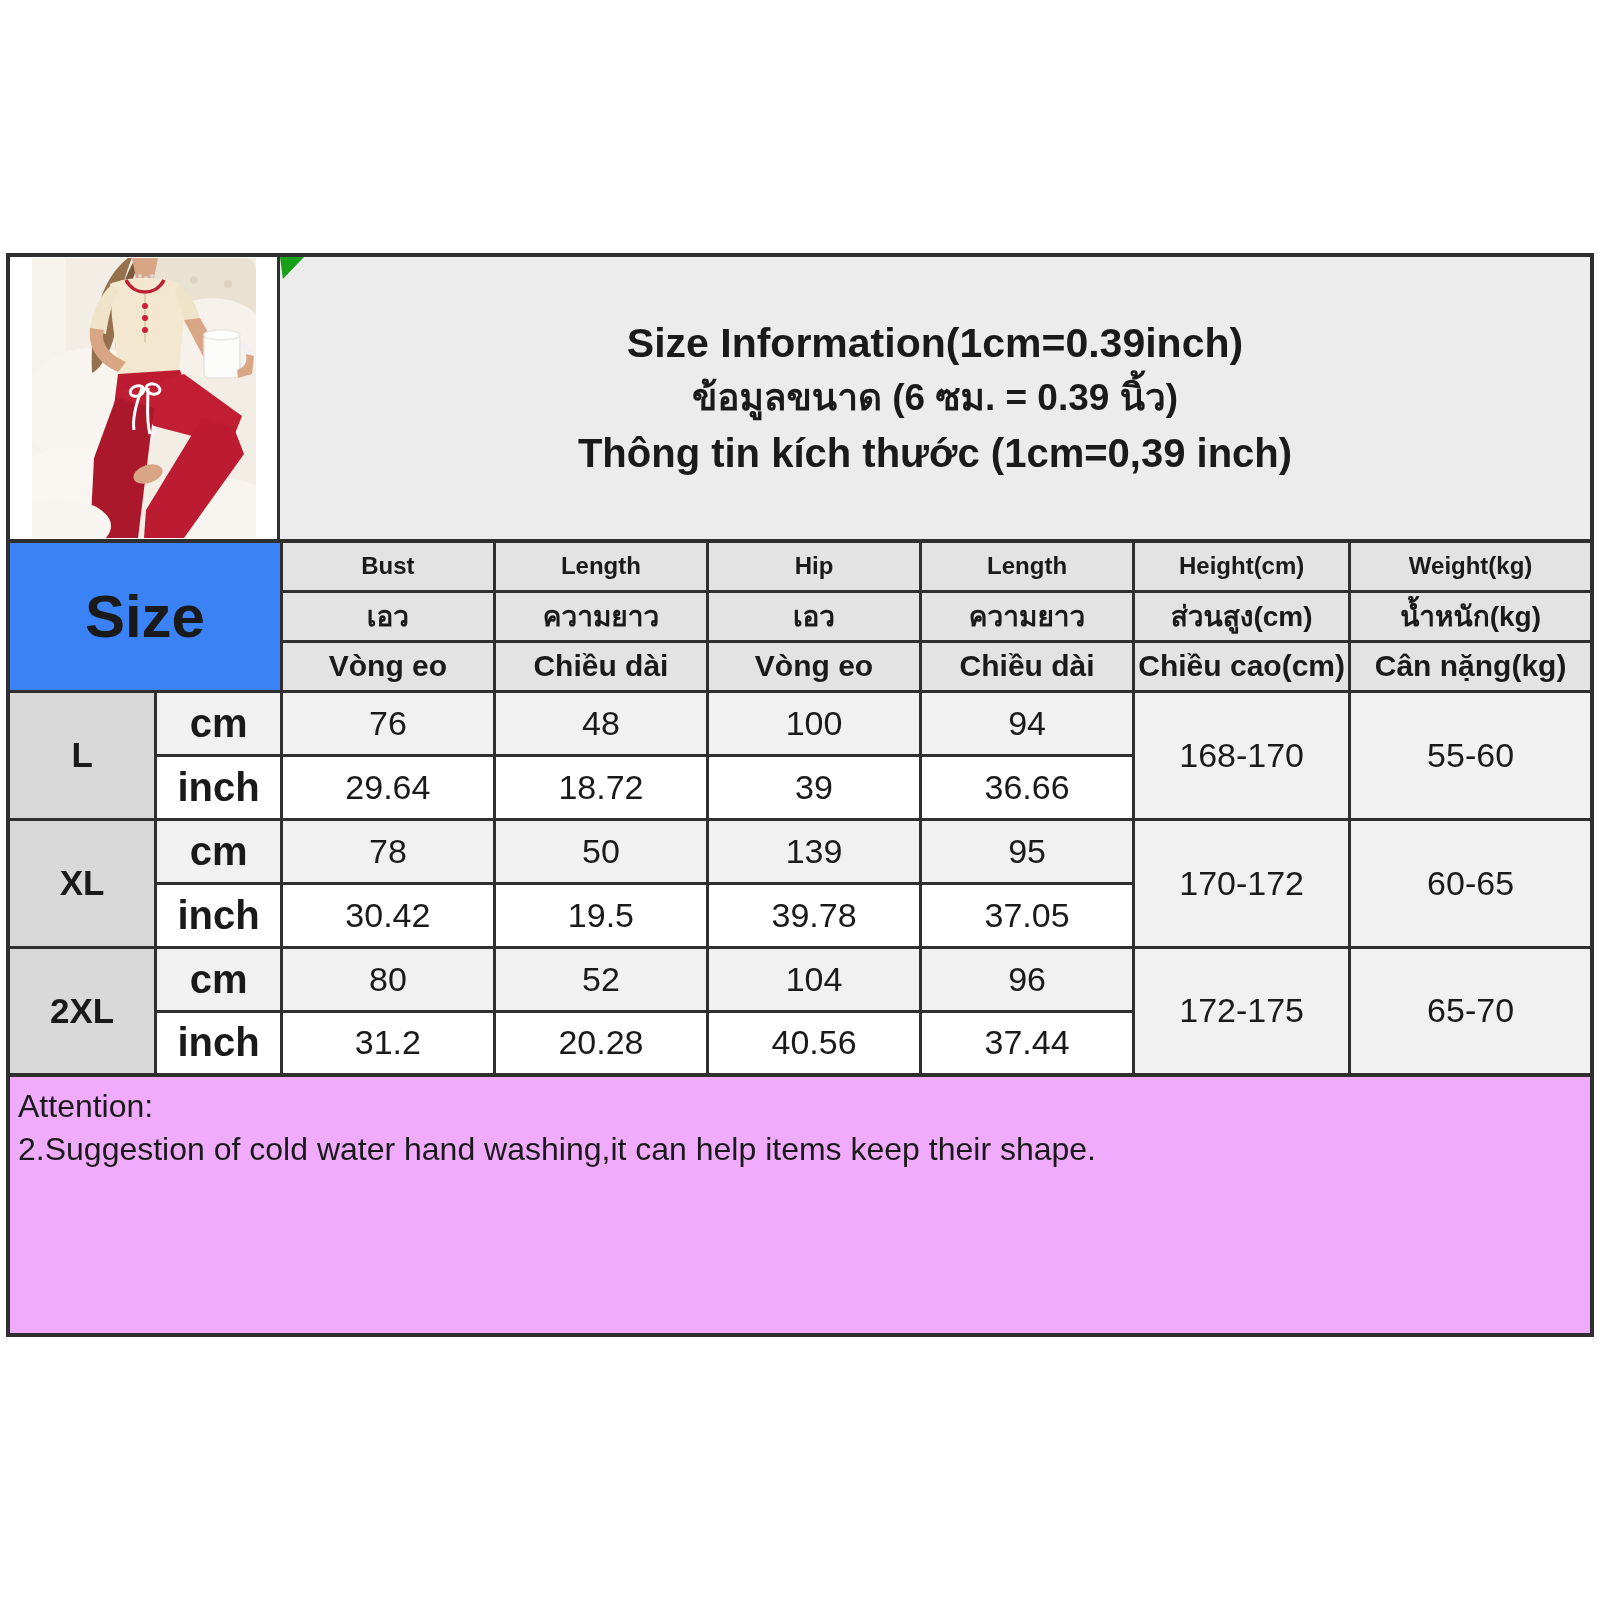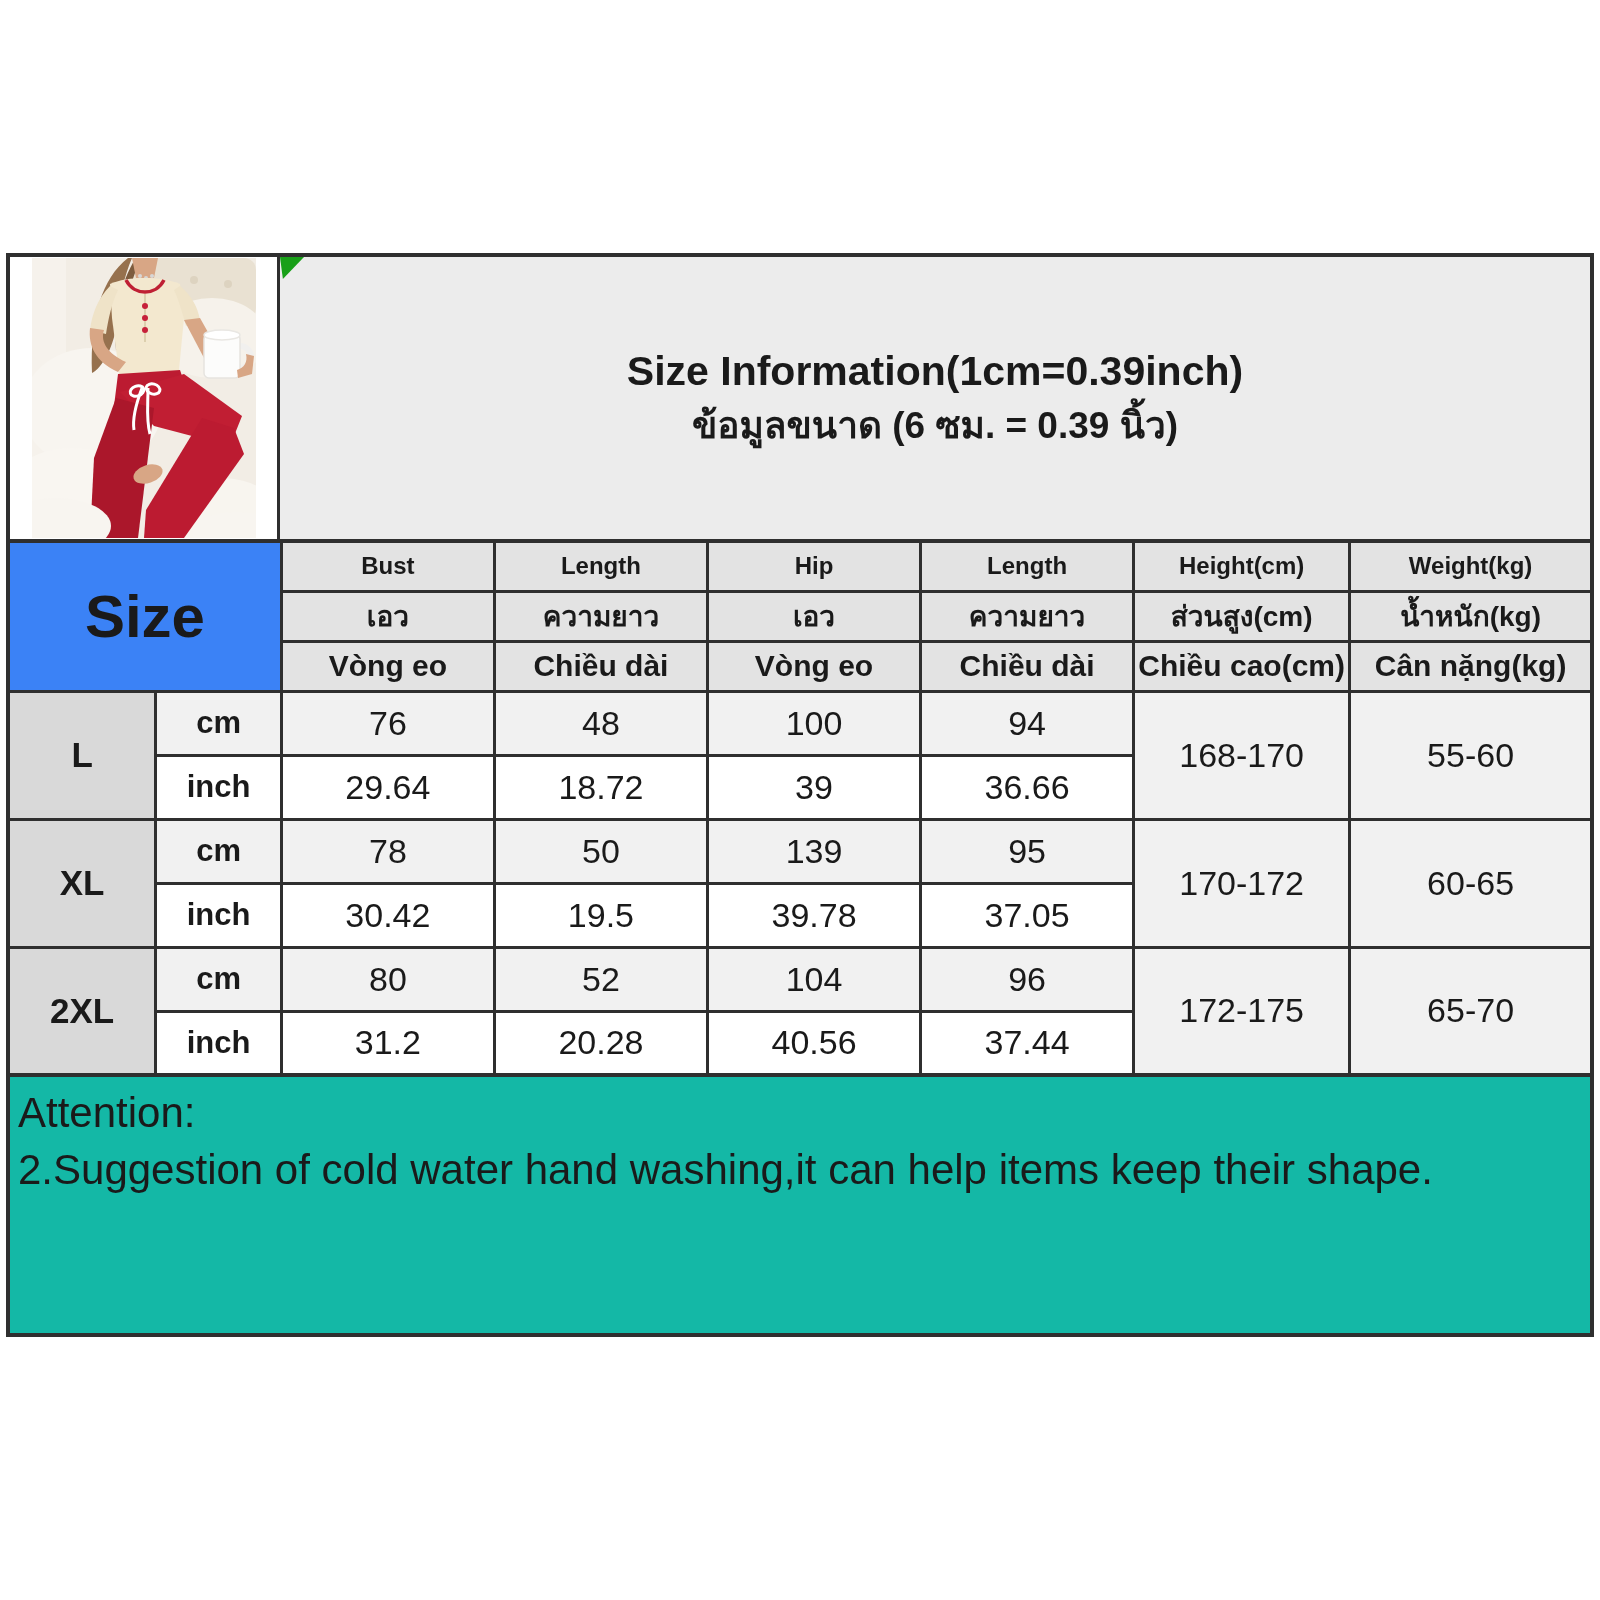--- a/index.html
+++ b/index.html
@@ -52,31 +52,31 @@
 
   tr.hdr{height:50px;}
   th.size-head{background:#3b82f6;font-size:60px;font-weight:bold;}
   th.hd{background:#e3e3e3;font-weight:bold;}
   tr.hdr-en th.hd{font-size:24px;}
   tr.hdr-th th.hd{font-size:28px;}
   tr.hdr-vi th.hd{font-size:30px;}
 
   tr.data{height:64px;}
   th.sz{background:#d9d9d9;font-size:35px;font-weight:bold;}
-  td.unit{font-size:31px;font-weight:bold;}
+  td.unit{font-size:40px;font-weight:bold;}
   tr.row-cm td{background:#f1f1f1;}
   tr.row-inch td{background:#ffffff;}
   td.val{font-size:34px;font-weight:400;}
   td.hw{background:#efefef;font-size:34px;font-weight:400;}
 
   
   .attention{
     border:4px solid #2f2f2f;border-top:none;box-sizing:border-box;
-    min-height:260px;background:#14b8a6;padding:8px 8px 10px 8px;
-    font-size:42px;line-height:1.35;font-weight:400;
+    min-height:260px;background:#f0abfc;padding:8px 8px 10px 8px;
+    font-size:32px;line-height:1.35;font-weight:400;
   }
   .attention .a-item{text-align:justify;}
   .attention .a-item:last-child{text-align:left;}
 </style>
 </head>
 <body>
 
 <div class="content">
 
   <div class="top-section">
@@ -138,20 +138,21 @@
         <ellipse cx="116" cy="216" rx="15" ry="9" fill="#d8a685" transform="rotate(-18 116 216)"></ellipse>
 
         <ellipse cx="24" cy="268" rx="55" ry="28" fill="#f8f5f0"></ellipse>
         <ellipse cx="205" cy="274" rx="45" ry="20" fill="#f8f5f0"></ellipse>
       </svg>
     </div>
     <div class="title-cell">
       <div class="corner-flag" style="background:#18a018;"></div>
       <div class="t-line t-en">Size Information(1cm=0.39inch)</div>
       <div class="t-line t-th">ข้อมูลขนาด (6 ซม. = 0.39 นิ้ว)</div>
+      <div class="t-line t-vi">Thông tin kích thước (1cm=0,39 inch)</div>
     </div>
   </div>
 
   <table class="size-table">
     <colgroup>
       <col class="col-letter">
         <col class="col-unit">
       <col class="col-meas">
         <col class="col-meas">
         <col class="col-meas">

